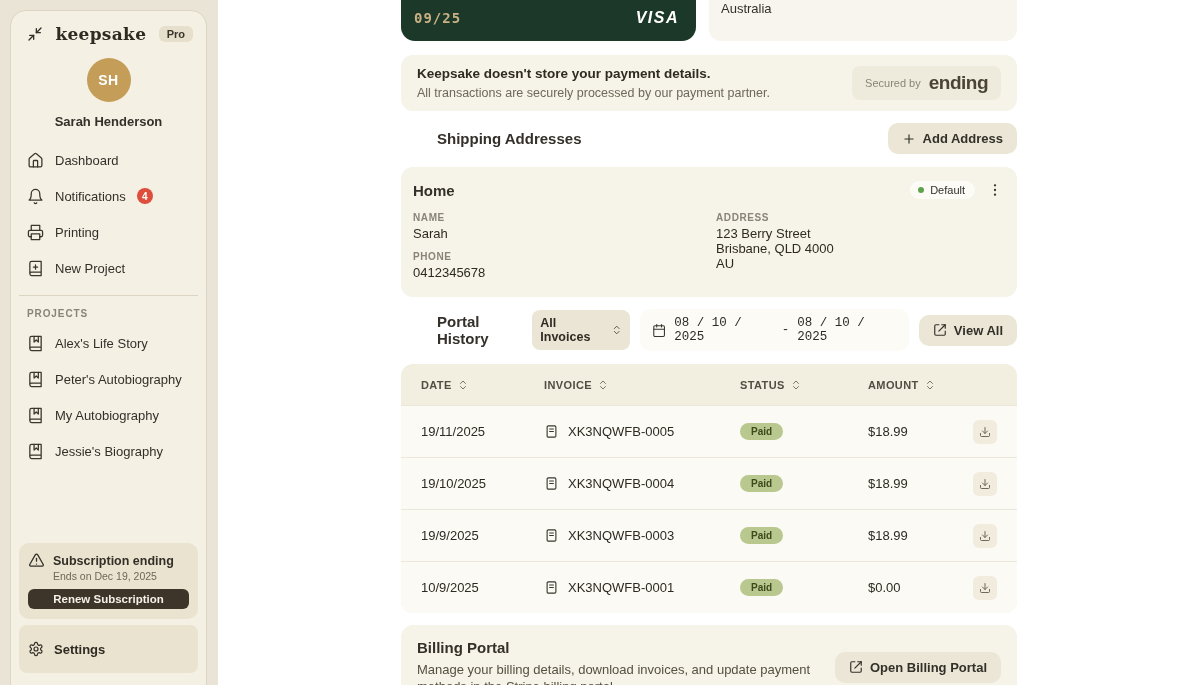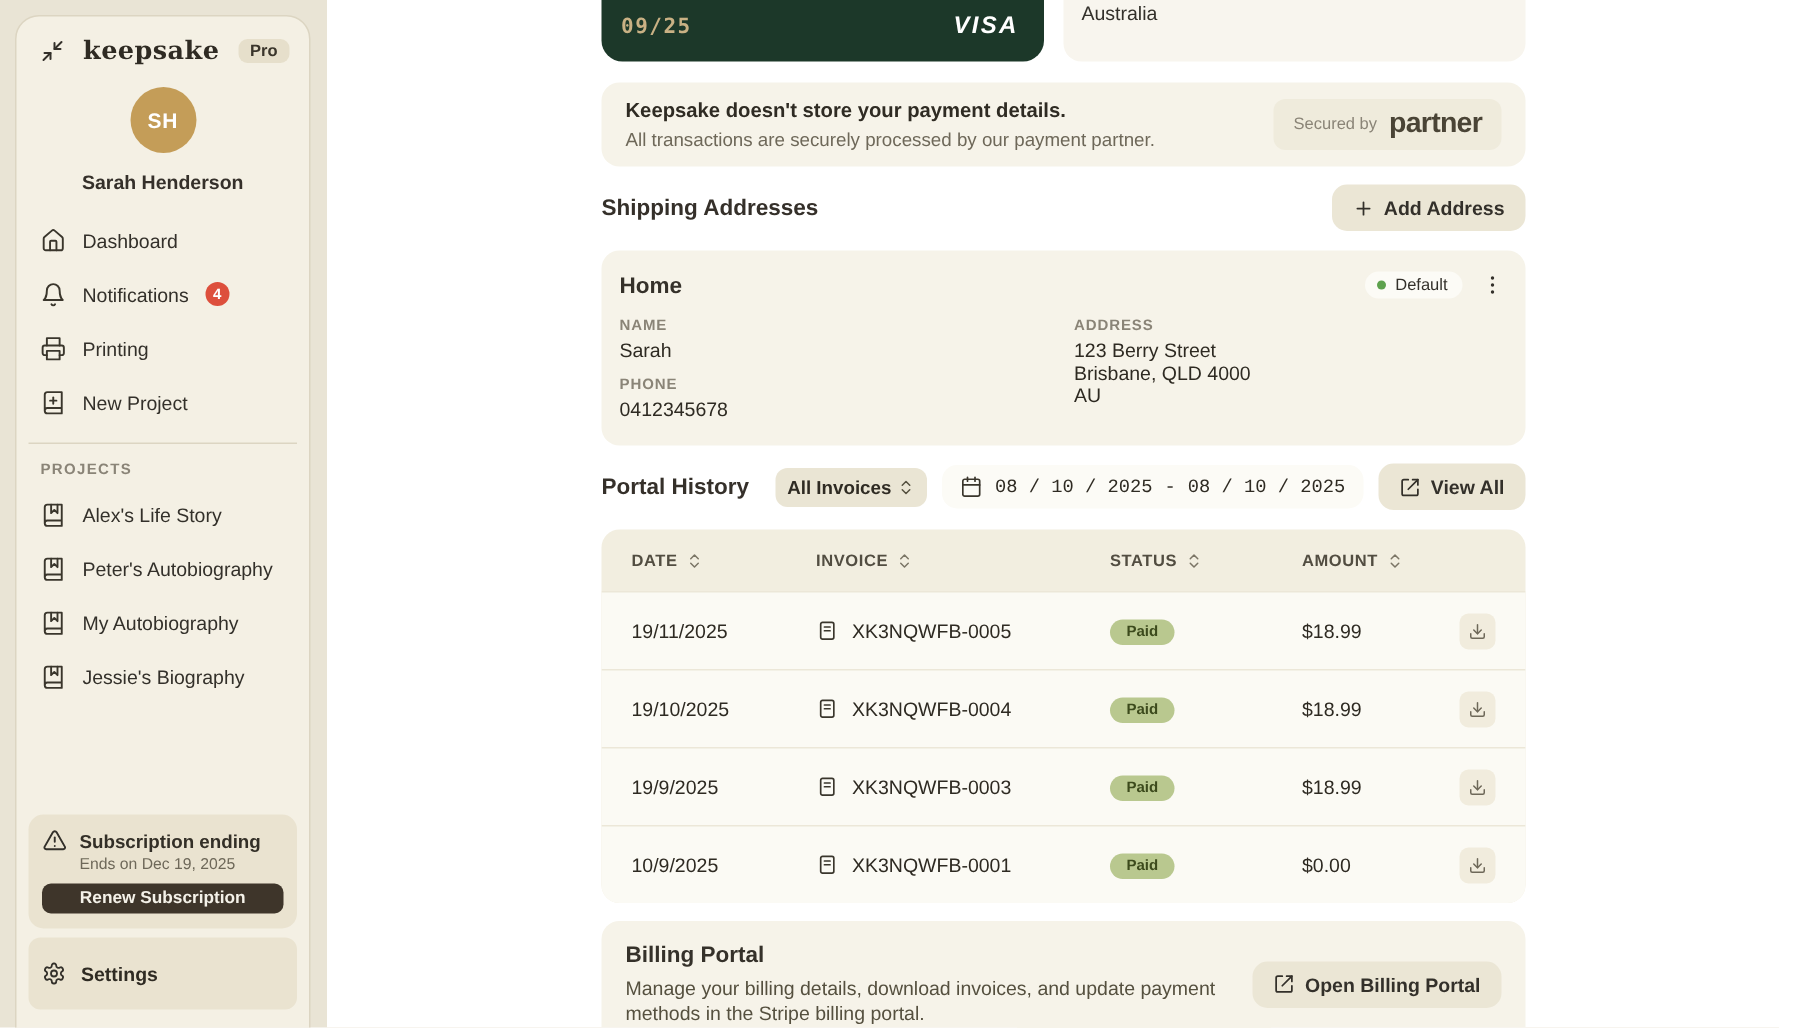--- a/index.html
+++ b/index.html
@@ -47,21 +47,21 @@
   .card-brand { color:#ffffff; font-size:16px; font-weight:800; font-style:italic; letter-spacing:1.5px; }
   .country-card { flex:1; height:41px; background:#f8f5ee; border-radius:0 0 12px 12px; padding:0 12px; font-size:13px; color:#33302a; line-height:17px; }
 
   .notice { margin-top:14px; background:#f6f3e9; border-radius:12px; padding:11px 16px; display:flex; align-items:center; justify-content:space-between; }
   .notice-title { font-size:13.5px; font-weight:700; color:#2f2b23; }
   .notice-body { font-size:12.5px; color:#6e6859; margin-top:5px; }
   .stripe-pill { background:#efebdc; border-radius:8px; padding:6px 13px; display:flex; align-items:center; gap:8px; }
   .secured-by { font-size:11px; color:#8a8477; }
   .stripe-word { font-size:19px; font-weight:800; color:#4a4436; letter-spacing:-0.5px; font-family:"Liberation Sans",sans-serif; }
 
-  .section-row { display:flex; align-items:center; justify-content:space-between; margin-top:12px; }
+  .section-row { display:flex; align-items:center; justify-content:space-between; margin-top:12px;margin-left:36px; }
   .section-title { font-size:15px; font-weight:700; color:#35302a; }
   .btn { display:inline-flex; align-items:center; gap:7px; background:#ebe6d5; border:none; border-radius:10px;
     padding:8px 14px; font-size:13px; font-weight:600; color:#33302a; font-family:inherit; cursor:pointer; white-space:nowrap; }
   .btn svg { width:14px; height:14px; }
 
   .address-card { margin-top:13px; background:#f6f3e9; border-radius:12px; padding:13px 12px 17px; }
   .address-head { display:flex; align-items:center; justify-content:space-between; }
   .address-title { font-size:15px; font-weight:700; }
   .addr-right { display:flex; align-items:center; gap:10px; }
   .default-badge { background:#fcfbf6; border-radius:999px; padding:3px 10px 3px 8px; font-size:11px; color:#33302a; display:flex; align-items:center; gap:6px; }
@@ -225,21 +225,21 @@
       </div>
     </div>
 
     <div class="notice">
       <div>
         <div class="notice-title">Keepsake doesn't store your payment details.</div>
         <div class="notice-body">All transactions are securely processed by our payment partner.</div>
       </div>
       <div class="stripe-pill">
         <span class="secured-by">Secured by</span>
-        <span class="stripe-word">partner</span>
+        <span class="stripe-word">ending</span>
       </div>
     </div>
 
     <div class="section-row">
       <h2 class="section-title">Shipping Addresses</h2>
       <button class="btn">
         <svg viewBox="0 0 24 24" fill="none" stroke="currentColor" stroke-width="2" stroke-linecap="round">
             <path d="M12 5v14"></path>
             <path d="M5 12h14"></path>
           </svg>

